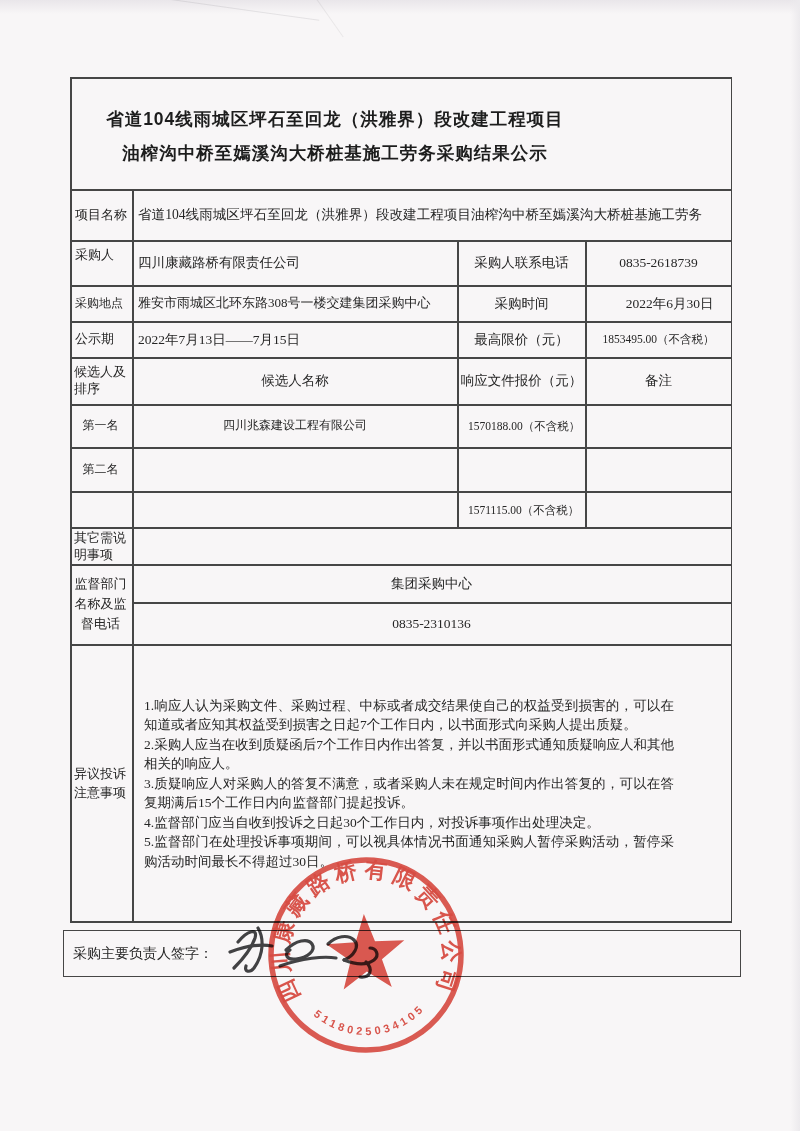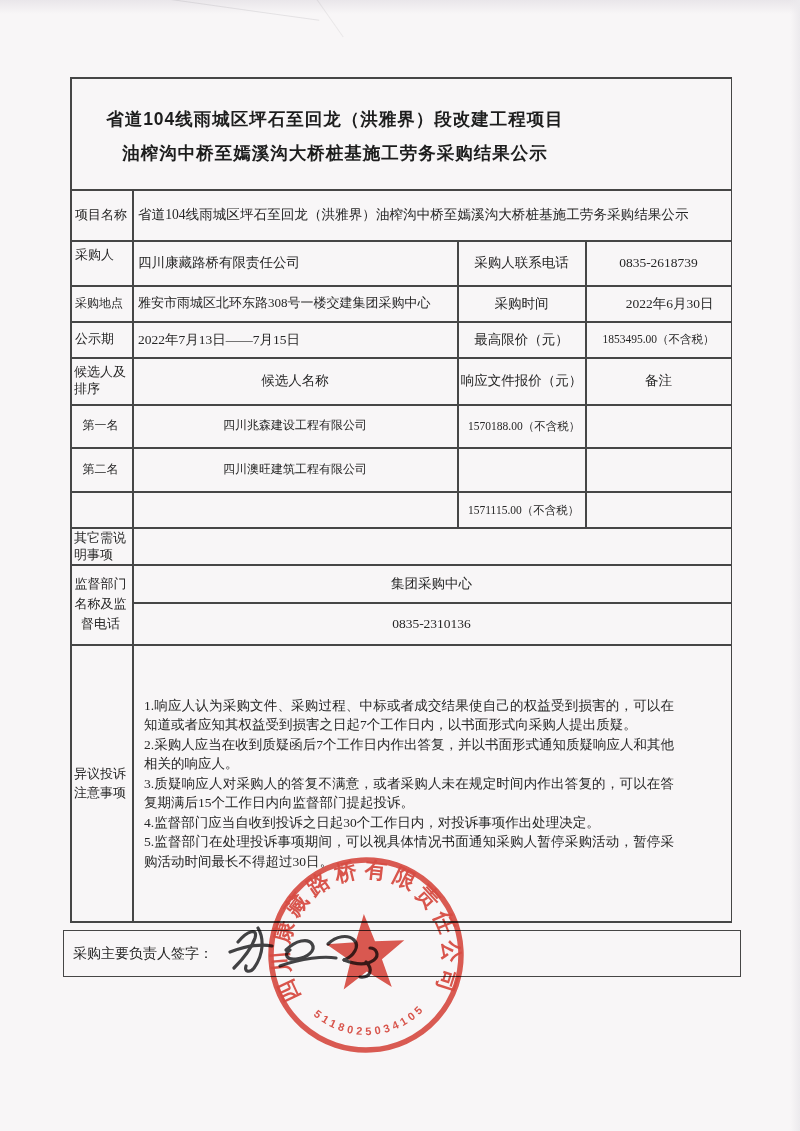--- a/index.html
+++ b/index.html
@@ -91,21 +91,21 @@
   <div class="hline" style="left:70px;top:644px;width:662px;"></div>
   <div class="hline" style="left:70px;top:921px;width:662px;"></div>
 
   <div class="vline" style="left:70px;top:77px;height:846px;"></div>
   <div class="vline" style="left:730.5px;top:77px;height:846px;"></div>
   <div class="vline" style="left:132px;top:189px;height:733px;"></div>
   <div class="vline" style="left:457px;top:240px;height:288px;"></div>
   <div class="vline" style="left:585px;top:240px;height:288px;"></div>
 
   <div class="cell left" style="left:71px;top:190px;width:59px;height:50px;font-size:13px;">项目名称</div>
-  <div class="cell left" style="left:134px;top:190px;width:595px;height:50px;font-size:13.6px;">省道104线雨城区坪石至回龙（洪雅界）油榨沟中桥至嫣溪沟大桥桩基施工劳务采购结果公示</div>
+  <div class="cell left" style="left:134px;top:190px;width:595px;height:50px;font-size:13.6px;">省道104线雨城区坪石至回龙（洪雅界）段改建工程项目油榨沟中桥至嫣溪沟大桥桩基施工劳务</div>
 
   <div class="cell left" style="left:71px;top:241px;width:59px;height:28px;font-size:13px;">采购人</div>
   <div class="cell left" style="left:134px;top:241px;width:322px;height:44px;">四川康藏路桥有限责任公司</div>
   <div class="cell center" style="left:459px;top:241px;width:125px;height:44px;">采购人联系电话</div>
   <div class="cell center" style="left:587px;top:241px;width:143px;height:44px;">0835-2618739</div>
 
   <div class="cell left" style="left:71px;top:286px;width:59px;height:35px;font-size:12px;">采购地点</div>
   <div class="cell left" style="left:134px;top:286px;width:322px;height:35px;font-size:13px;">雅安市雨城区北环东路308号一楼交建集团采购中心</div>
   <div class="cell center" style="left:459px;top:286px;width:125px;height:35px;">采购时间</div>
   <div class="cell center" style="left:587px;top:286px;width:165px;height:35px;">2022年6月30日</div>
@@ -119,21 +119,20 @@
   <div class="cell center" style="left:134px;top:358px;width:322px;height:46px;">候选人名称</div>
   <div class="cell center" style="left:459px;top:358px;width:125px;height:46px;">响应文件报价（元）</div>
   <div class="cell center" style="left:587px;top:358px;width:143px;height:46px;">备注</div>
 
   <div class="cell center mid" style="left:71px;top:405px;width:59px;height:42px;">第一名</div>
   <div class="cell center mid" style="left:134px;top:405px;width:322px;height:42px;">四川兆森建设工程有限公司</div>
   <div class="cell left small" style="left:461px;top:405px;width:122px;height:42px;padding-left:7px;">1570188.00（不含税）</div>
   <div class="cell center mid" style="left:587px;top:405px;width:143px;height:42px;"></div>
 
   <div class="cell center mid" style="left:71px;top:448px;width:59px;height:43px;">第二名</div>
-  <div class="cell center mid" style="left:134px;top:448px;width:322px;height:43px;">四川澳旺建筑工程有限公司</div>
   <div class="cell left small" style="left:461px;top:448px;width:122px;height:43px;padding-left:7px;margin-top:41px;">1571115.00（不含税）</div>
   <div class="cell center mid" style="left:587px;top:448px;width:143px;height:43px;"></div>
 
   <div class="cell center mid" style="left:71px;top:492px;width:59px;height:35px;"></div>
   <div class="cell center mid" style="left:134px;top:492px;width:322px;height:35px;"></div>
   <div class="cell left small" style="left:461px;top:492px;width:122px;height:35px;padding-left:7px;"></div>
   <div class="cell center mid" style="left:587px;top:492px;width:143px;height:35px;"></div>
 
   <div class="cell left" style="left:71px;top:528px;width:57px;height:35px;font-size:13px;line-height:17px;padding-left:3px;">其它需说明事项</div>
   <div class="cell left" style="left:134px;top:528px;width:595px;height:35px;"></div>

